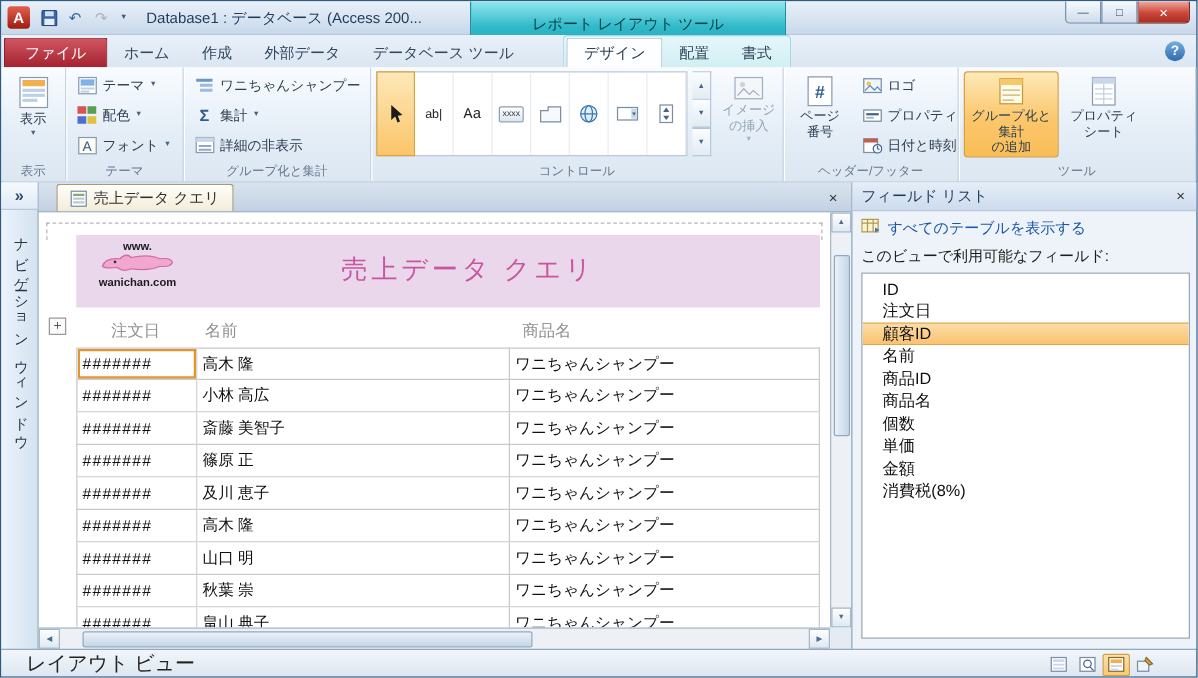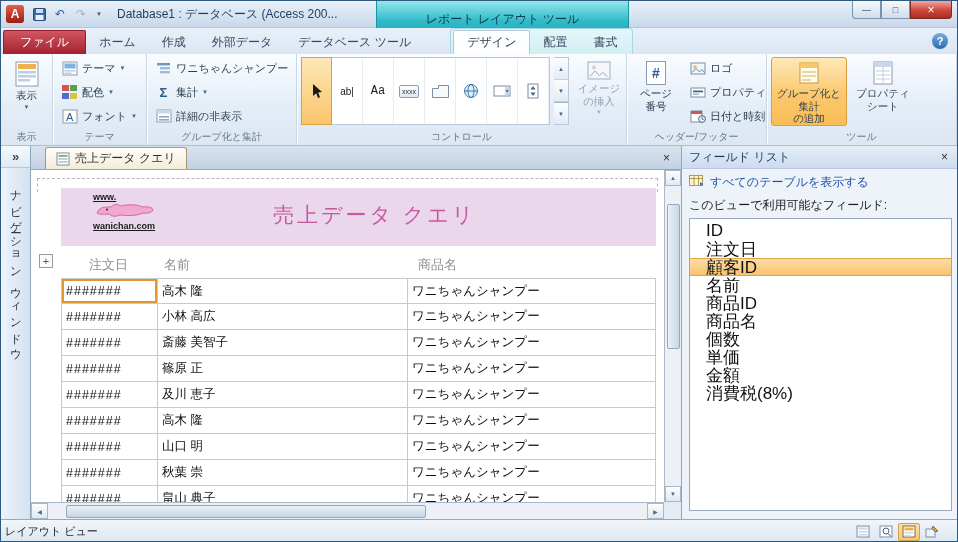--- a/index.html
+++ b/index.html
@@ -77,21 +77,21 @@
 
   .doc-tabbar { position:absolute; left:30px; top:145px; width:650px; height:24px; background:linear-gradient(#d9e3ef,#c2d1e2); border-bottom:1px solid #8fa6bd; display:flex; align-items:flex-end; }
   .doc-tab { margin-left:14px; height:22px; display:flex; align-items:center; gap:5px; padding:0 10px; background:linear-gradient(#fffef9,#f3ecd8); border:1px solid #a89a6e; border-bottom:none; border-radius:3px 3px 0 0; font-size:12px; color:#2e2e2e; }
   .doc-close { margin-left:auto; margin-right:7px; margin-bottom:4px; width:15px; height:15px; display:flex; align-items:center; justify-content:center; font-size:12px; color:#333; }
 
   .canvas { position:absolute; left:30px; top:169px; width:633px; height:332px; background:#ffffff; overflow:hidden; }
   .dash-top { position:absolute; left:6px; top:8px; right:6px; border-top:1px dashed #b6b6b6; }
   .dash-l { position:absolute; left:6px; top:8px; height:14px; border-left:1px dashed #b6b6b6; }
   .dash-r { position:absolute; right:6px; top:8px; height:14px; border-left:1px dashed #b6b6b6; }
   .rpt-header { position:absolute; left:30px; top:18px; width:595px; height:58px; background:#ebd7eb; }
-  .logo { position:absolute; left:32px; top:5px; width:78px; text-align:left; font-size:9px; font-weight:bold; color:#1c1c1c; line-height:1.1;text-decoration:underline; }
+  .logo { position:absolute; left:10px; top:5px; width:78px; text-align:center; font-size:9px; font-weight:bold; color:#1c1c1c; line-height:1.1; }
   .rpt-title { position:absolute; left:212px; top:13px; font-size:21px; color:#c7589f; letter-spacing:3px; white-space:nowrap; }
   .anchor { position:absolute; left:8px; top:84px; width:14px; height:14px; border:1px solid #9a9a9a; background:#fbfbfb; display:flex; align-items:center; justify-content:center; font-size:11px; color:#555; line-height:1; }
   .cols { position:absolute; left:30px; top:80px; display:flex; height:28px; }
   .colh { font-size:13px; color:#8f8f8f; padding-top:6px; }
   .colh.c-date { width:97px; padding-left:28px; }
   .colh.c-name { width:250px; padding-left:6px; }
   .colh.c-prod { width:248px; padding-left:10px; }
   .grid { position:absolute; left:30px; top:108px; }
   .grow { display:flex; height:26px; }
   .gc { border-right:1px solid #c9c9c9; border-bottom:1px solid #c9c9c9; background:#fff; font-size:12.5px; color:#101010; display:flex; align-items:center; padding-left:4px; overflow:hidden; white-space:nowrap; }
@@ -111,25 +111,25 @@
   .hthumb { position:absolute; left:35px; top:2px; width:360px; height:13px; background:linear-gradient(#eaf1f8,#c6d6e6); border:1px solid #92a8bf; border-radius:2px; }
   .sb-corner { position:absolute; left:663px; top:501px; width:17px; height:17px; background:#e4ebf2; }
 
   
   .fieldpane { position:absolute; left:680px; top:145px; width:278px; height:373px; background:#eef3f9; border-left:1px solid #8fa6bd; display:flex; flex-direction:column; }
   .fp-header { height:23px; flex:none; background:linear-gradient(#e5eef8,#ccdbee); border-bottom:1px solid #b9c8da; display:flex; align-items:center; padding:0 7px; font-size:12px; color:#1f3a5a; }
   .fp-close { margin-left:auto; width:15px; height:15px; display:flex; align-items:center; justify-content:center; font-size:12px; color:#333; }
   .fp-link { display:flex; gap:6px; padding:5px 7px 3px 7px; font-size:12px; color:#1b56a8; }
   .fp-avail { padding:3px 7px 2px 7px; font-size:12px; color:#1b1b1b; }
   .fp-list { flex:1; margin:2px 7px 8px 7px; background:#fff; border:1px solid #9aa8ba; overflow:hidden; padding-top:3px; }
-  .fp-item { height:18px; display:flex; align-items:center; padding-left:16px; font-size:17px; color:#101010; }
+  .fp-item { height:18px; display:flex; align-items:center; padding-left:16px; font-size:13px; color:#101010; }
   .fp-item.sel { background:linear-gradient(#fcdda8,#fac26e); border-top:1px solid #e0a546; border-bottom:1px solid #e0a546; }
 
   
-  .statusbar { position:absolute; left:0; top:518px; right:0; height:24px; background:linear-gradient(#f1f6fb,#dce5ef); border-top:1px solid #93a9c0; display:flex; align-items:center; padding:0 4px; font-size:11px; color:#222; }
+  .statusbar { position:absolute; left:0; top:518px; right:0; height:24px; background:linear-gradient(#f1f6fb,#dce5ef); border-top:1px solid #93a9c0; display:flex; align-items:center; padding:0 20px; font-size:16px; color:#222; }
   .view-btns { margin-left:auto; display:flex; gap:1px; margin-right:10px; }
   .vb { width:22px; height:18px; border:1px solid transparent; border-radius:2px; display:flex; align-items:center; justify-content:center; }
   .vb.pressed { background:linear-gradient(#fce1ac,#f9c873); border-color:#d3a04a; }
 </style>
 </head>
 <body>
 
 <div class="window">
 
   <div class="titlebar">

